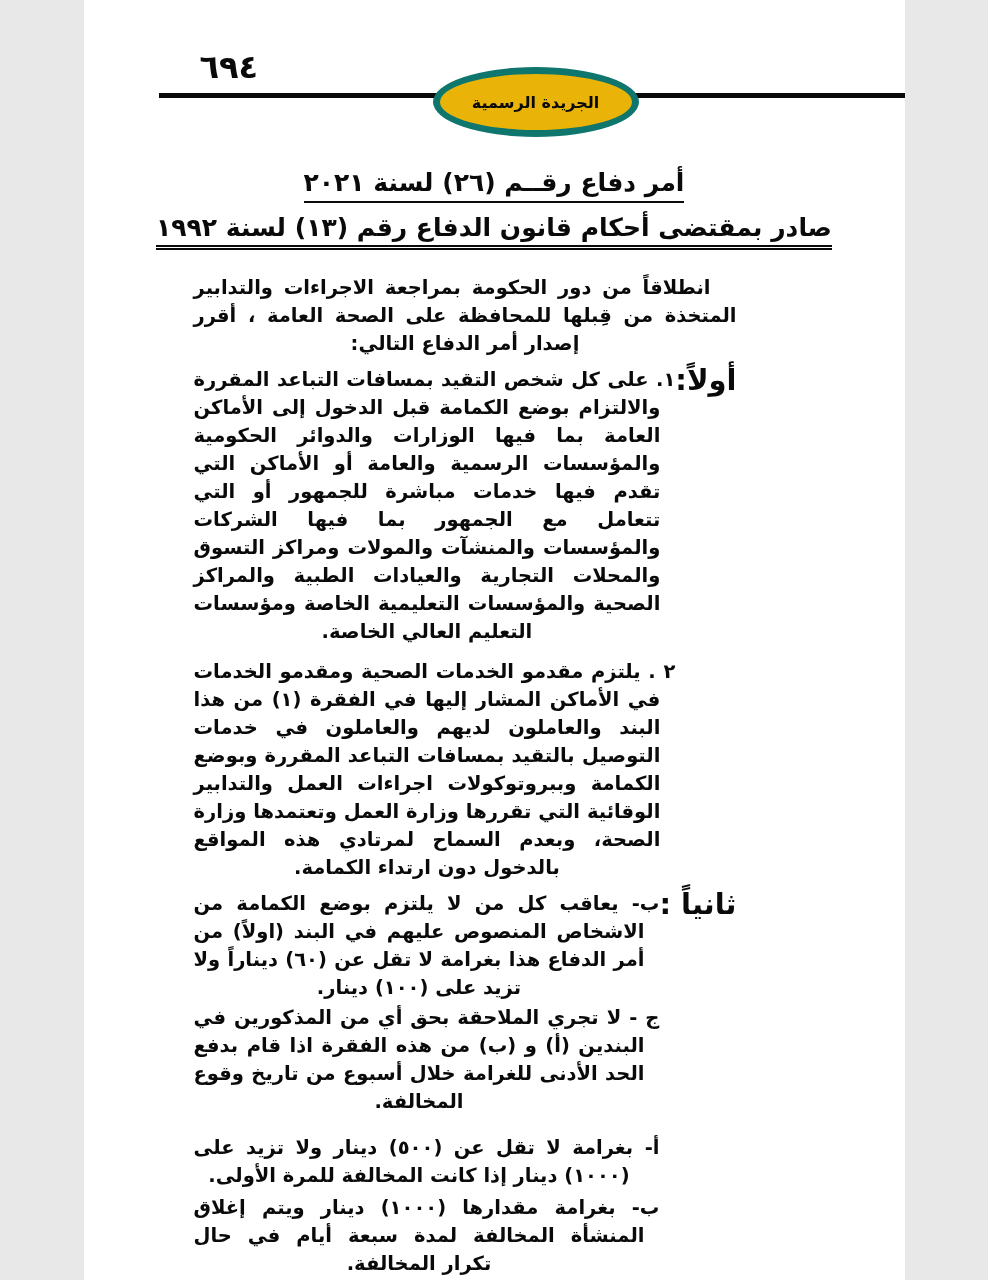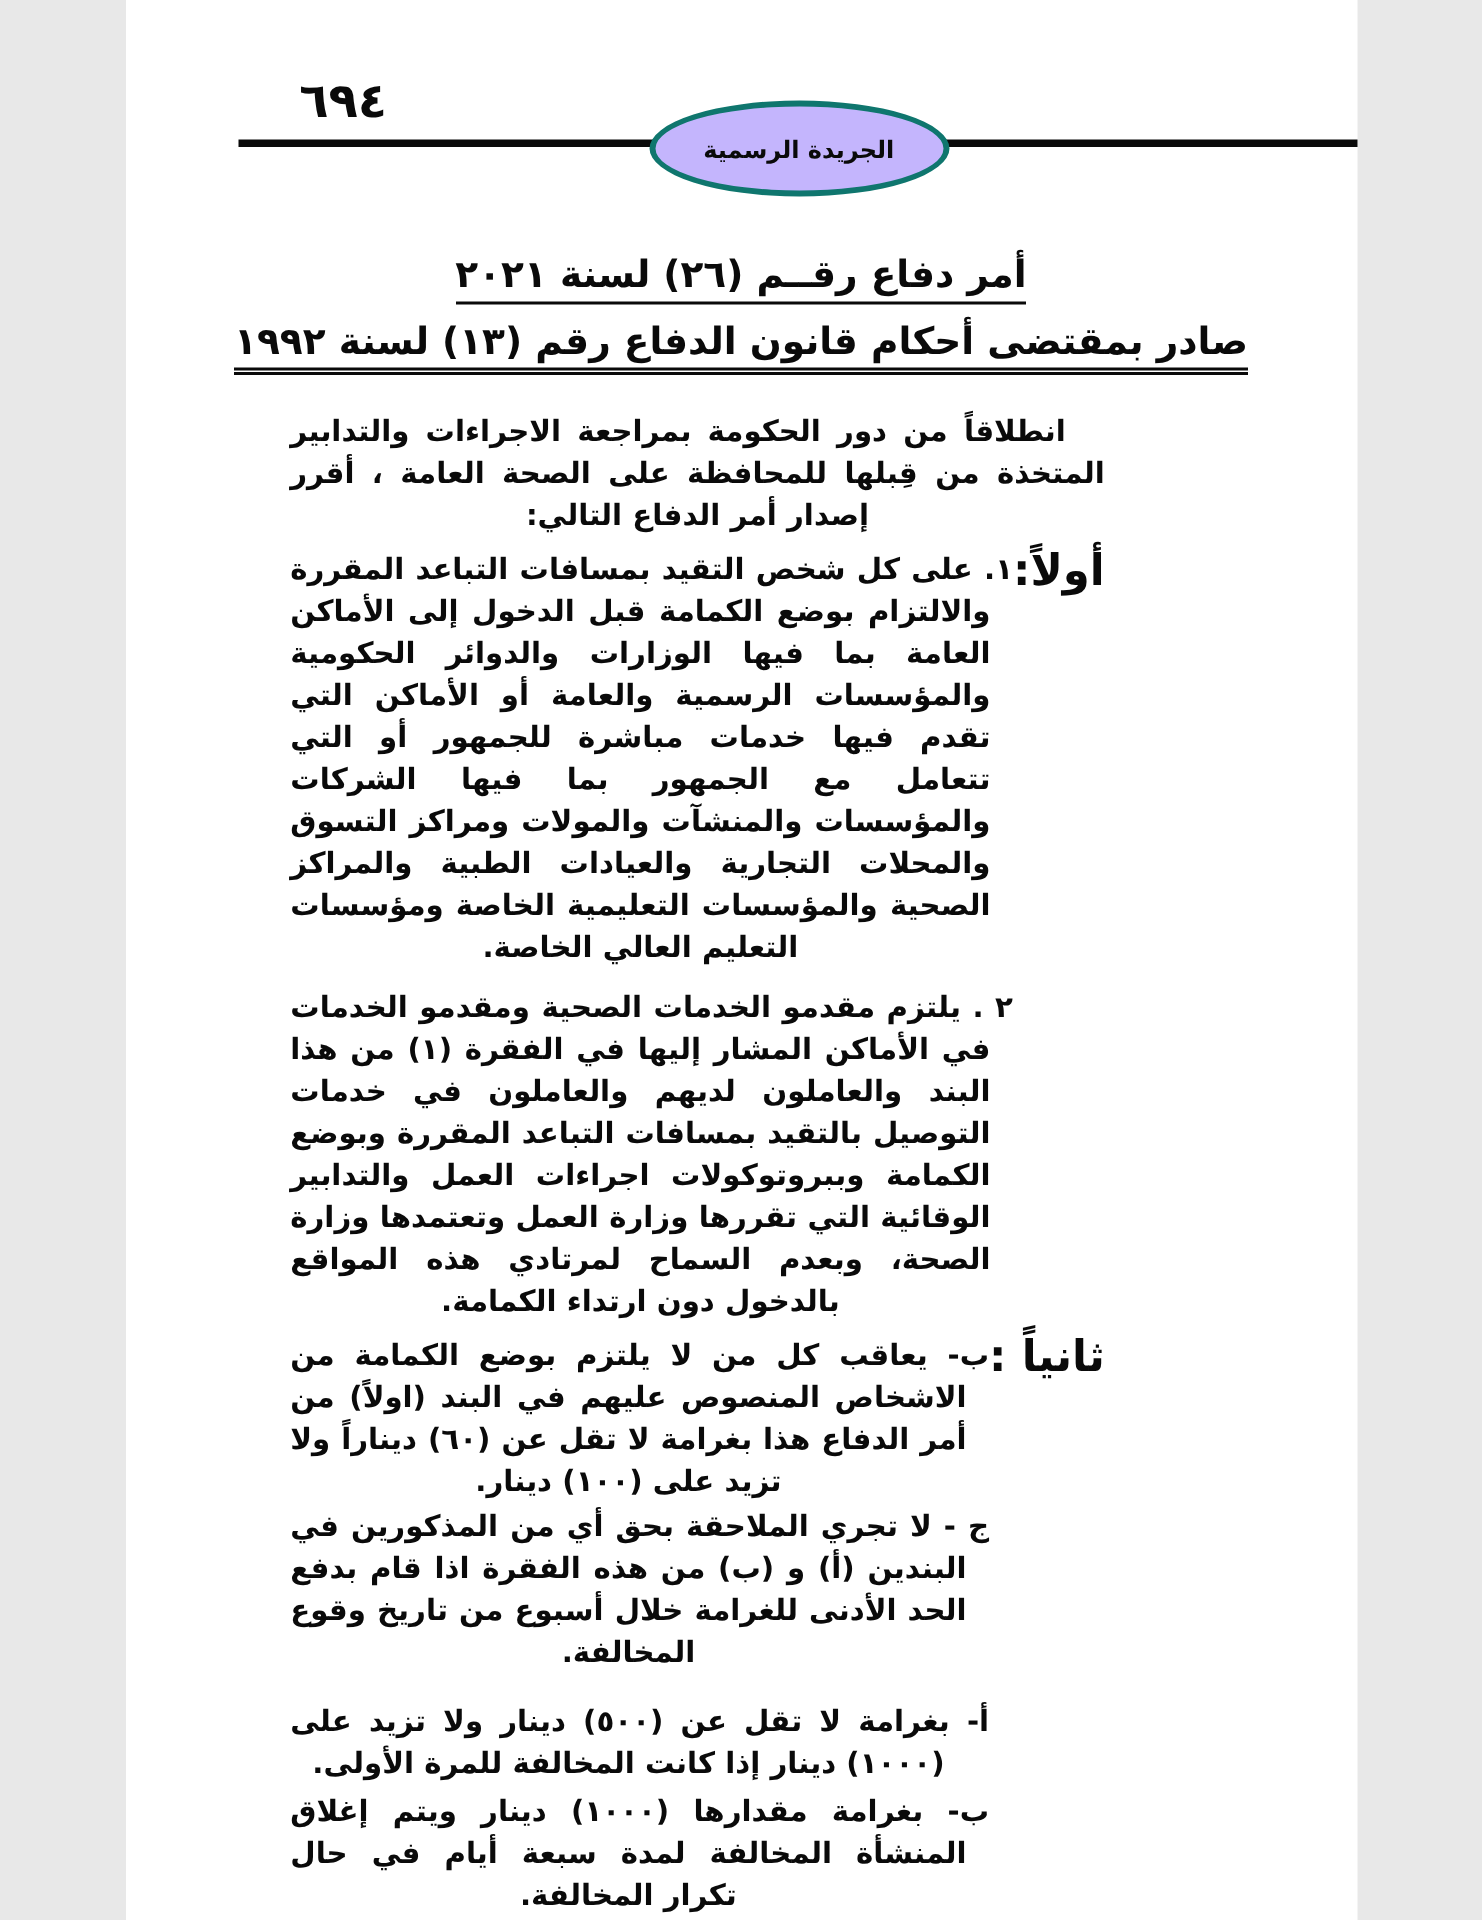--- a/index.html
+++ b/index.html
@@ -31,22 +31,22 @@
     width: 787px;
     height: 5px;
     background: #0a0a0a;
   }
   .masthead-oval {
     position: absolute;
     left: 349px;
     top: 67px;
     width: 192px;
     height: 56px;
-    background: #c4b5fd;
-    border: 4px solid #0f766e;
+    background: #eab308;
+    border: 7px solid #0f766e;
     border-radius: 50%;
     display: flex;
     align-items: center;
     justify-content: center;
     font-size: 16px;
     text-align: center;
   }
   
   .content { padding-top: 168px; }
   .title-block { text-align: center; }

